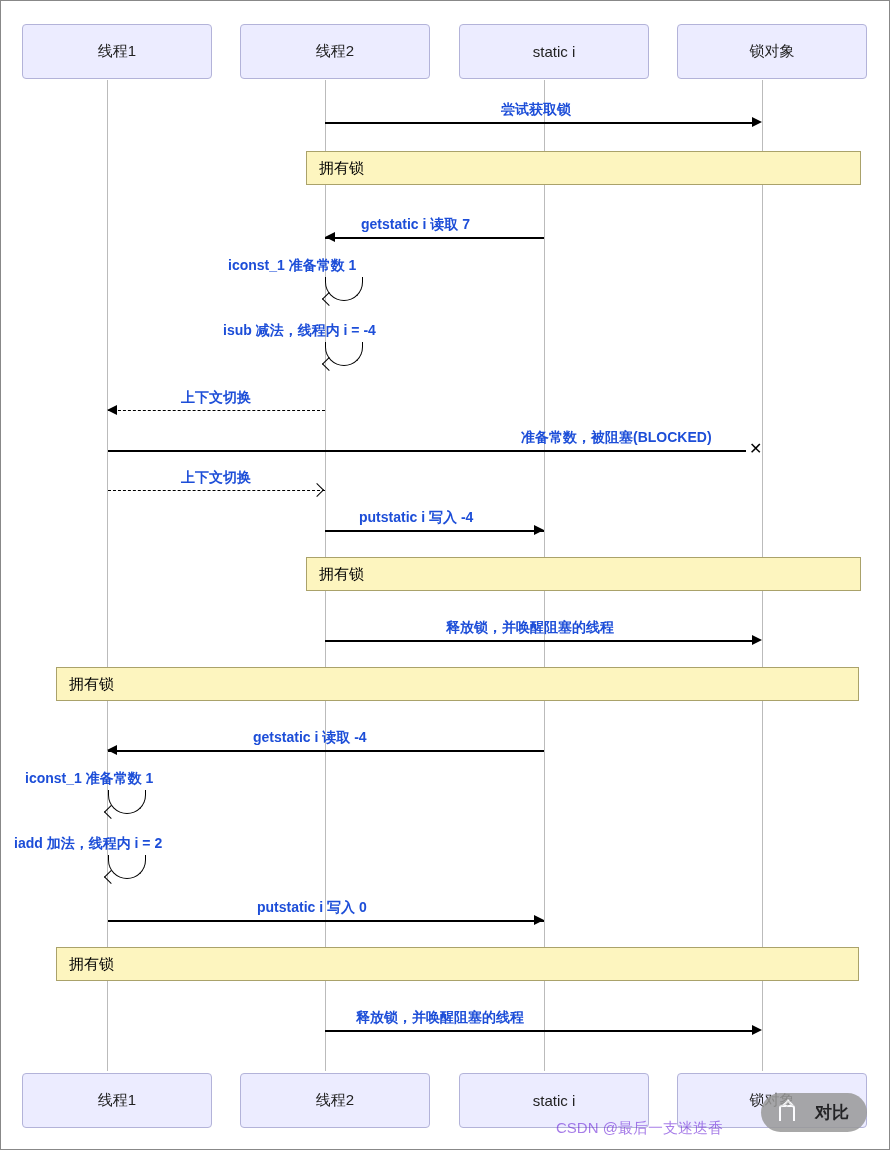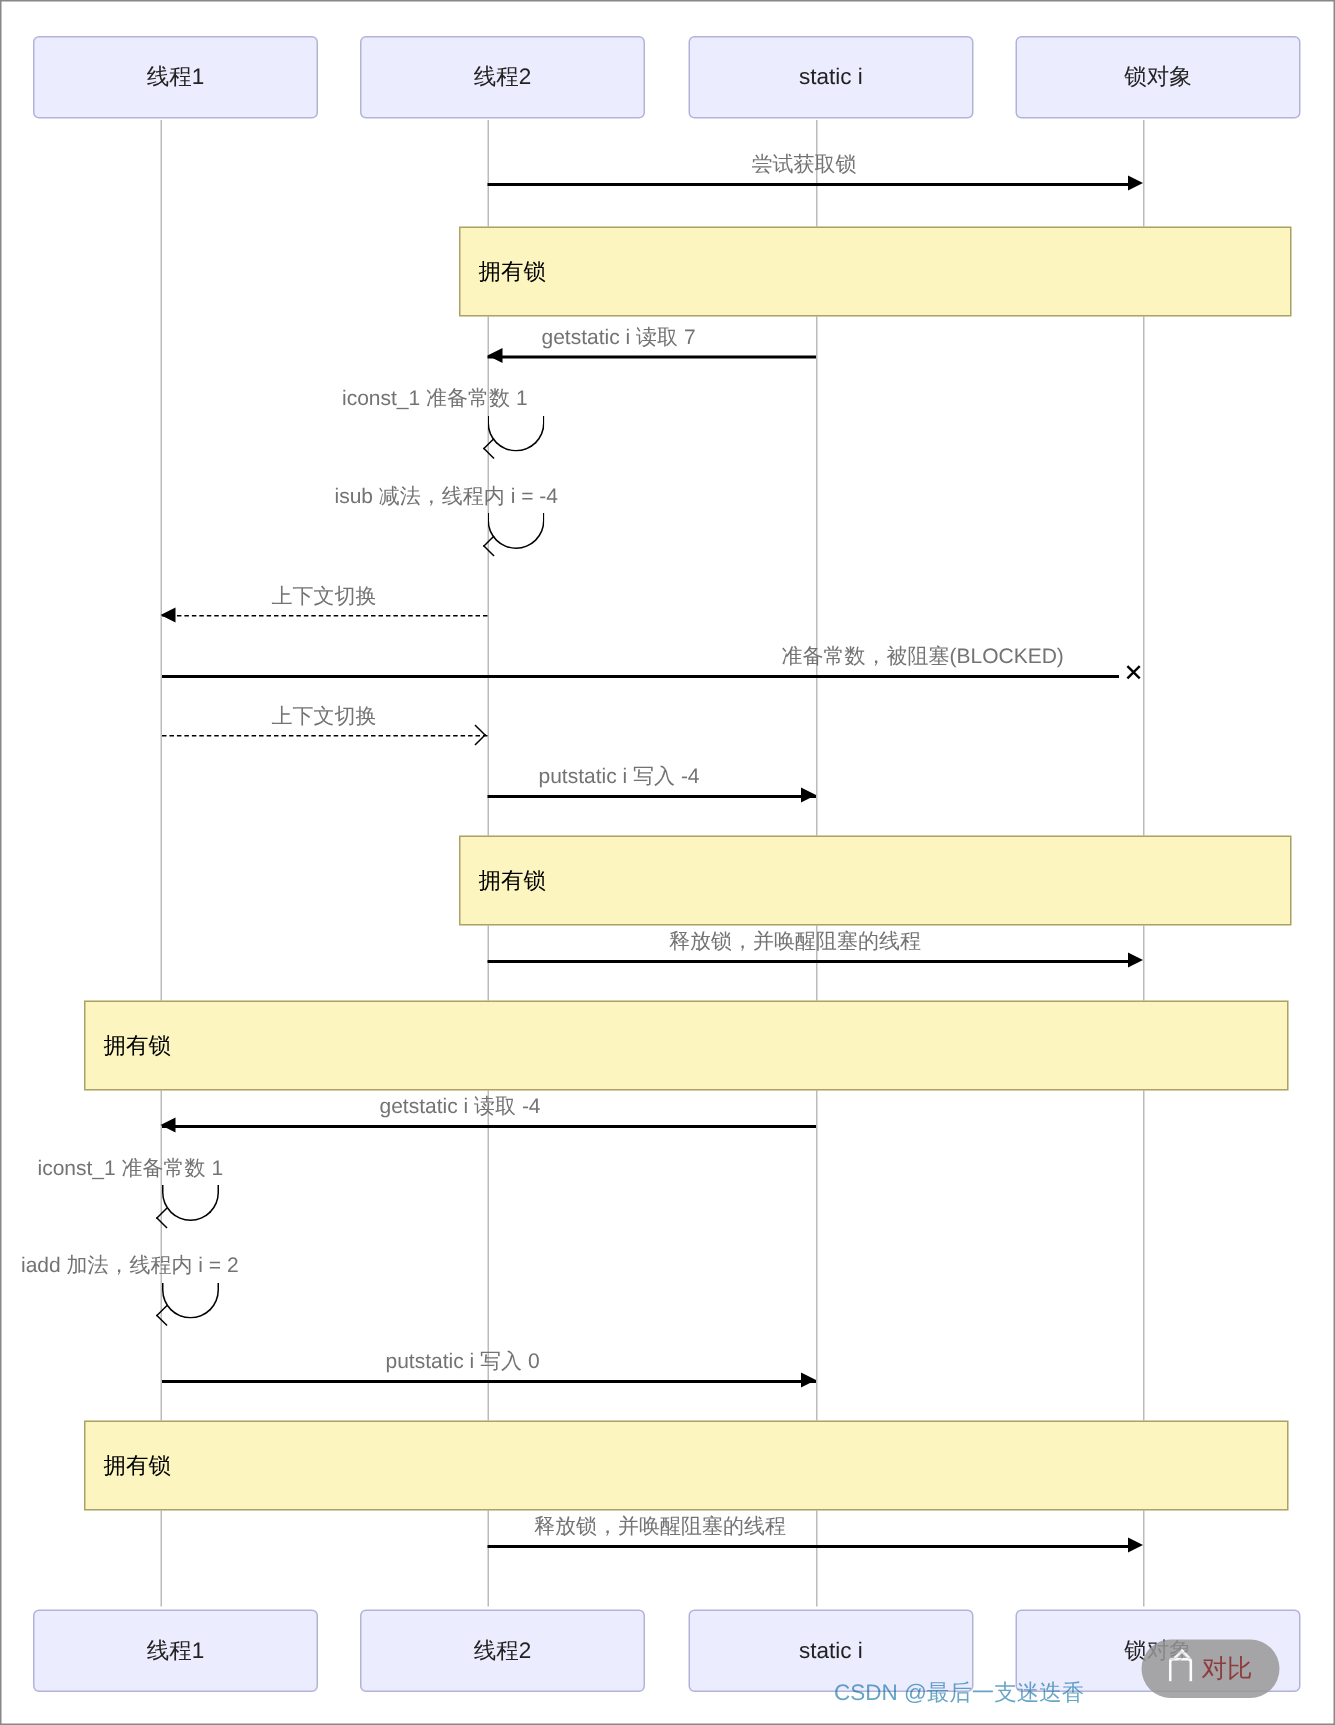--- a/index.html
+++ b/index.html
@@ -16,23 +16,24 @@
   }
   .lifeline {
     position: absolute;
     width: 1px;
     background: #bbb;
     top: 79px; bottom: 78px;
   }
   .msg-text {
     position: absolute;
     font-size: 14px;
-    color: #737373;
+    color: #1d4ed8;
     white-space: nowrap;
     text-align: left;
+    font-weight: bold;
   }
   .arrow-line { position: absolute; background: #000; height: 1.5px; }
   .arrow-head-r {
     position: absolute; width: 0; height: 0;
     border-top: 5px solid transparent;
     border-bottom: 5px solid transparent;
     border-left: 10px solid #000;
   }
   .arrow-head-l {
     position: absolute; width: 0; height: 0;
@@ -63,39 +64,40 @@
   }
   .lost-x {
     position: absolute;
     font-size: 16px;
     color: #000;
   }
   .note-box {
     position: absolute;
     background: #fdf5bf;
     border: 1px solid #aaa26a;
-    height: 60px;
+    height: 34px;
     display: flex; align-items: center;
     padding-left: 12px;
     font-size: 15px;
   }
   .watermark {
     position: absolute;
-    color: #0369a1; font-size: 15px;
+    color: #6d28d9; font-size: 15px;
     opacity: 0.6;
   }
   .compare-btn {
     position: absolute;
     background: #999;
-    color: #7f1d1d;
+    color: #000000;
     border-radius: 24px;
     padding: 8px 18px;
     font-size: 17px;
-    display: flex; align-items: center; gap: 6px;
+    display: flex; align-items: center; gap: 20px;
     opacity: 0.85;
+    font-weight: bold;
   }
   .compare-icon {
     width: 16px; height: 16px;
     border: 2px solid #fff;
     border-bottom: none;
     border-radius: 3px 3px 0 0;
     position: relative;
   }
   .compare-icon::after {
     content: ""; position: absolute;

